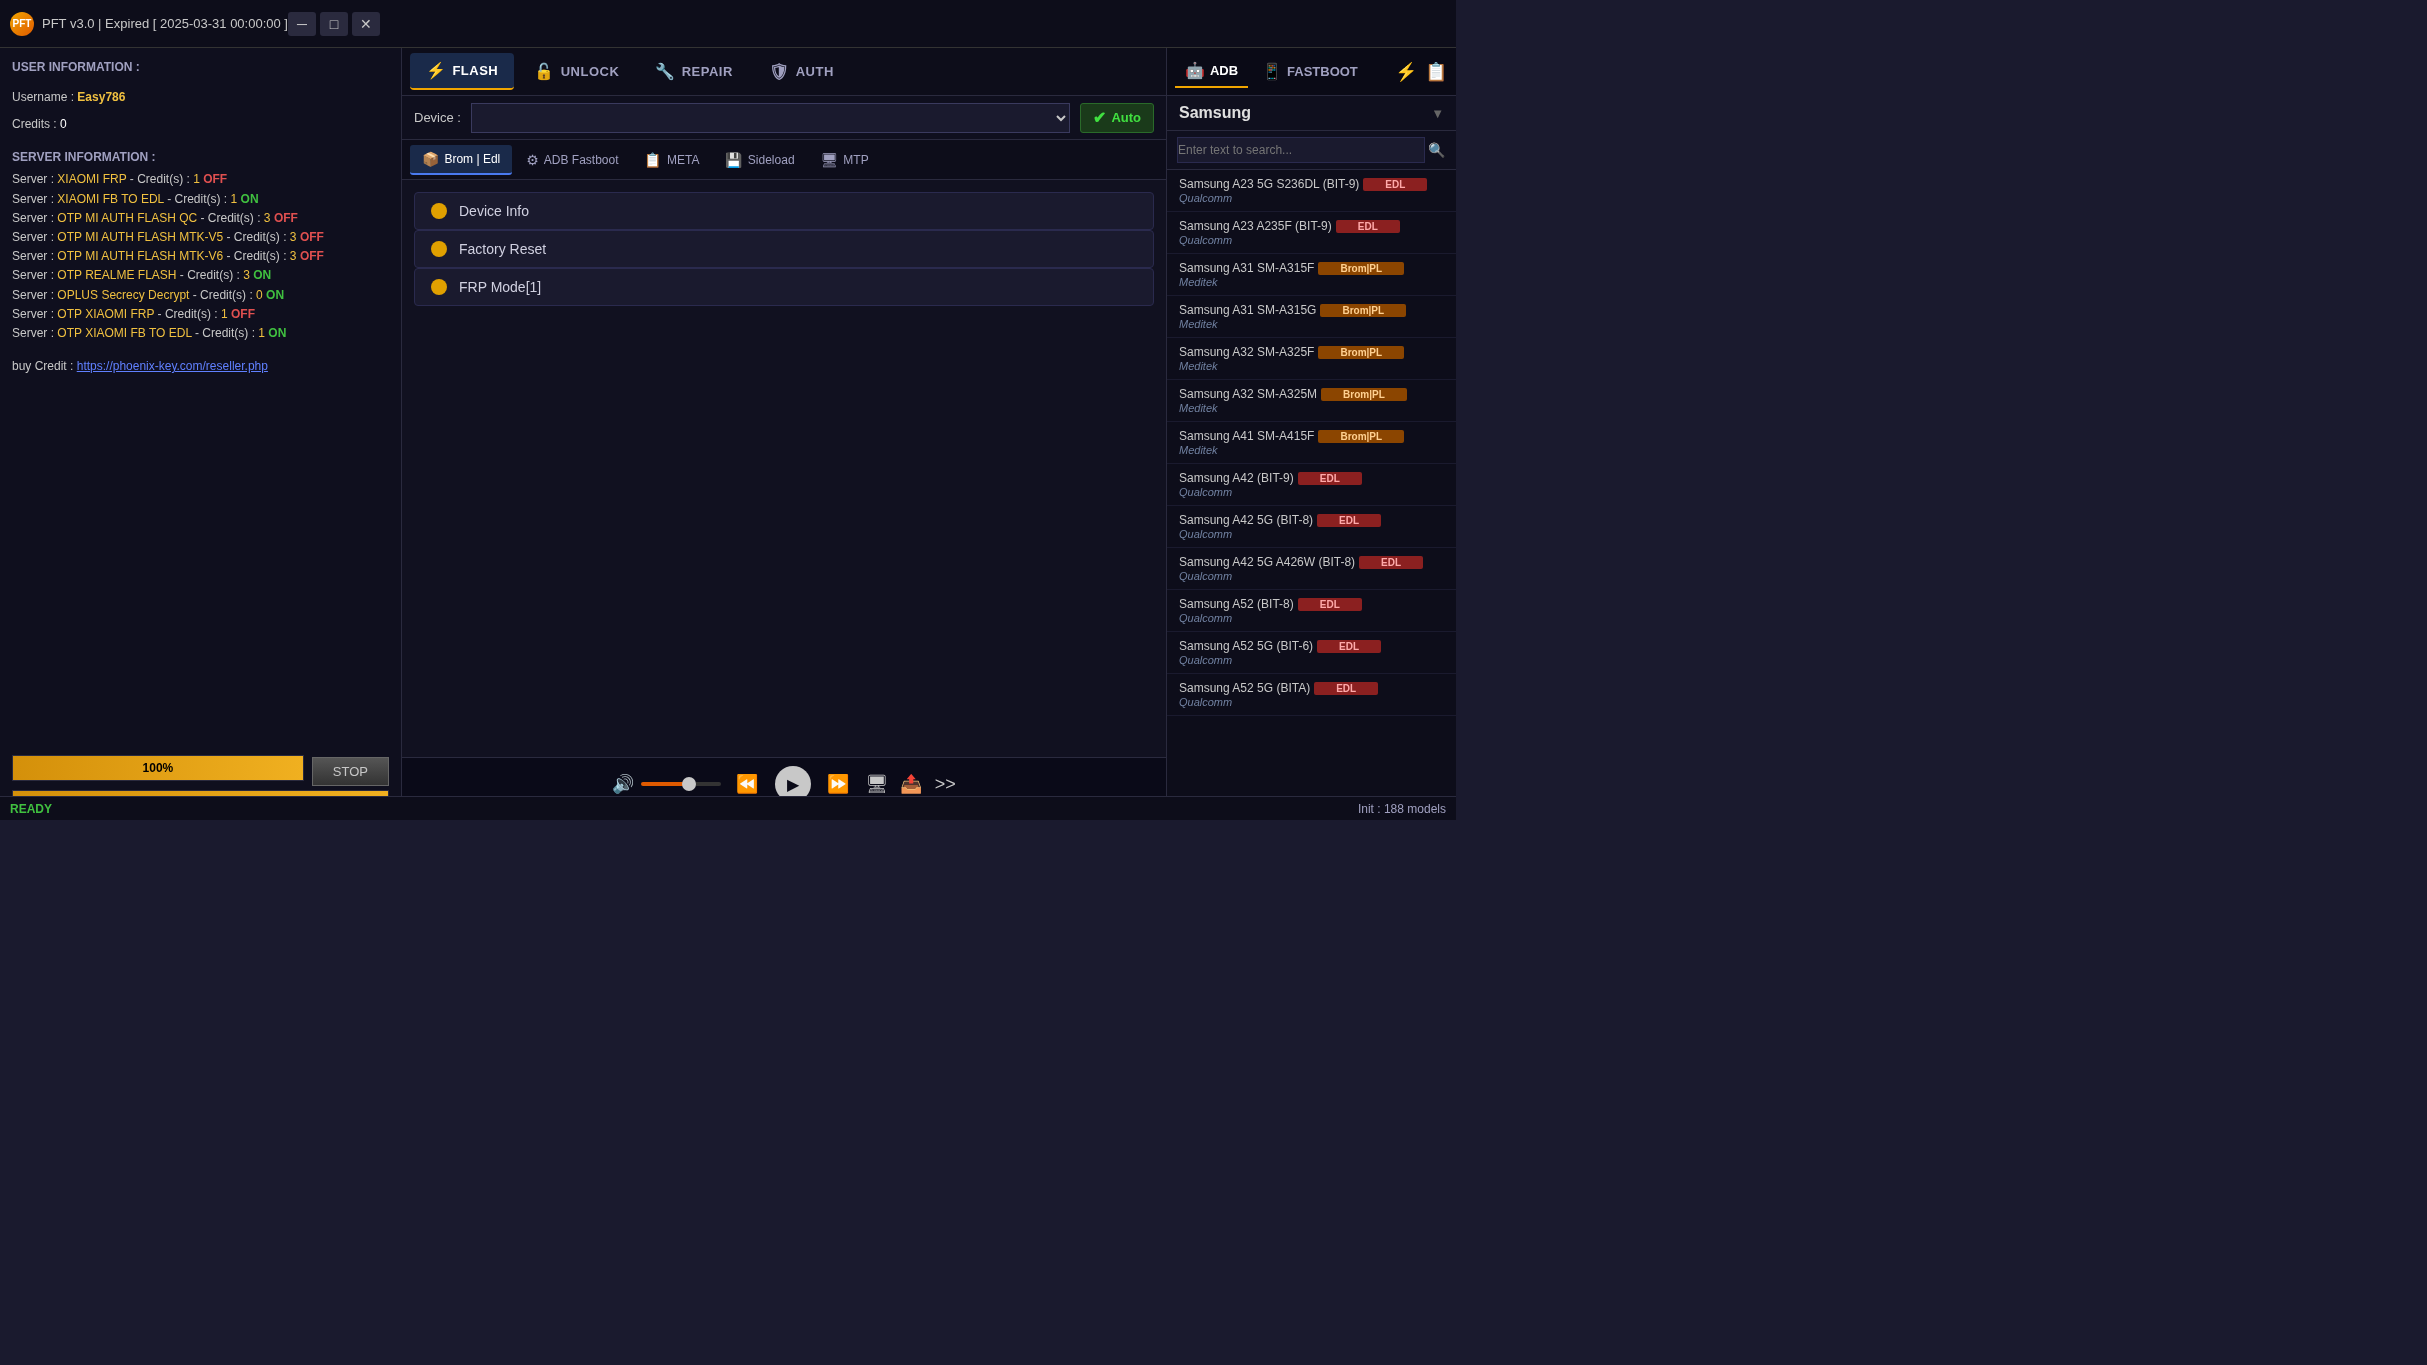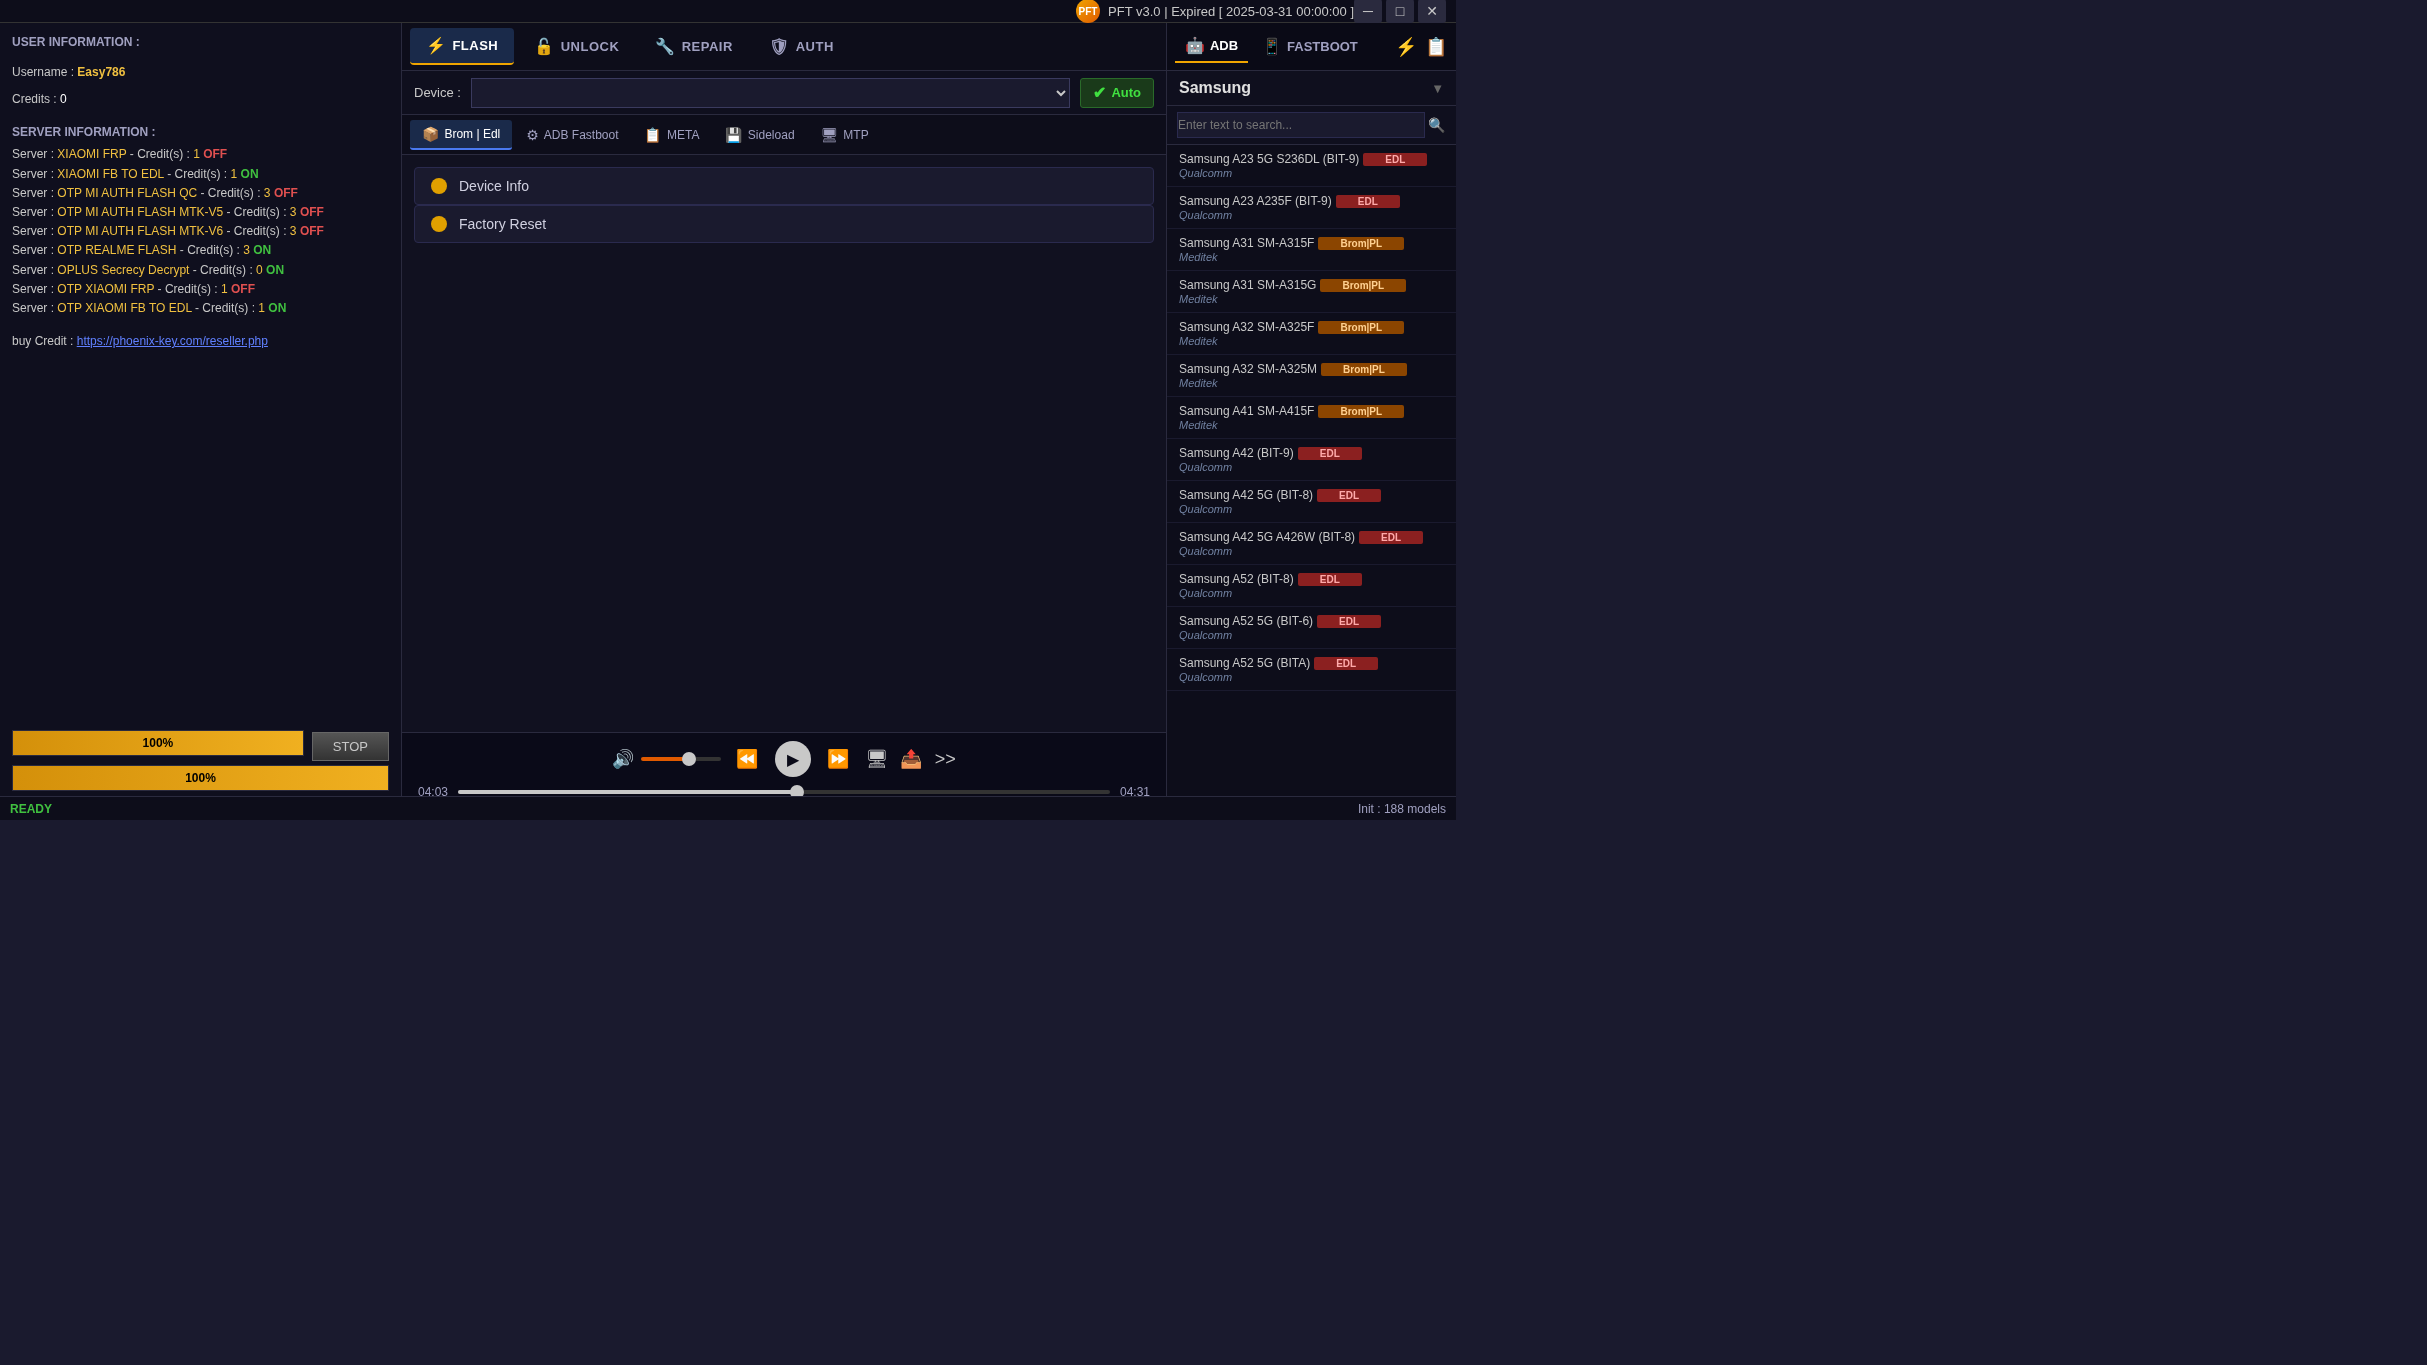--- a/index.html
+++ b/index.html
@@ -10,26 +10,26 @@
       font-size: 13px;
       width: 1456px;
       height: 820px;
       overflow: hidden;
       position: relative;
     }
 
     
     .title-bar {
       background: #0d0d1a;
-      height: 23px;
+      height: 48px;
       display: flex;
       align-items: center;
       padding: 0 10px;
       border-bottom: 1px solid #333;
-      justify-content: flex-end;
+      justify-content: flex-start;
     }
     .title-bar-left {
       display: flex;
       align-items: center;
       gap: 8px;
     }
     .title-bar-logo {
       width: 24px;
       height: 24px;
       background: linear-gradient(135deg, #f0a500, #e05a00);
@@ -621,20 +621,24 @@
     <div class="content-area">
       <div id="action-buttons-container">
           <div class="action-row">
             <div class="action-dot"></div>
             <span class="action-label">Device Info</span>
           </div>
           <div class="action-row">
             <div class="action-dot"></div>
             <span class="action-label">Factory Reset</span>
           </div>
+          <div class="action-row">
+            <div class="action-dot"></div>
+            <span class="action-label">FRP Mode[1]</span>
+          </div>
         </div>
     </div>
 
     <div class="media-player">
       <div class="media-controls">
         <div class="volume-area">
           <button class="media-btn">🔊</button>
           <div class="volume-slider">
             <div class="volume-thumb"></div>
           </div>

